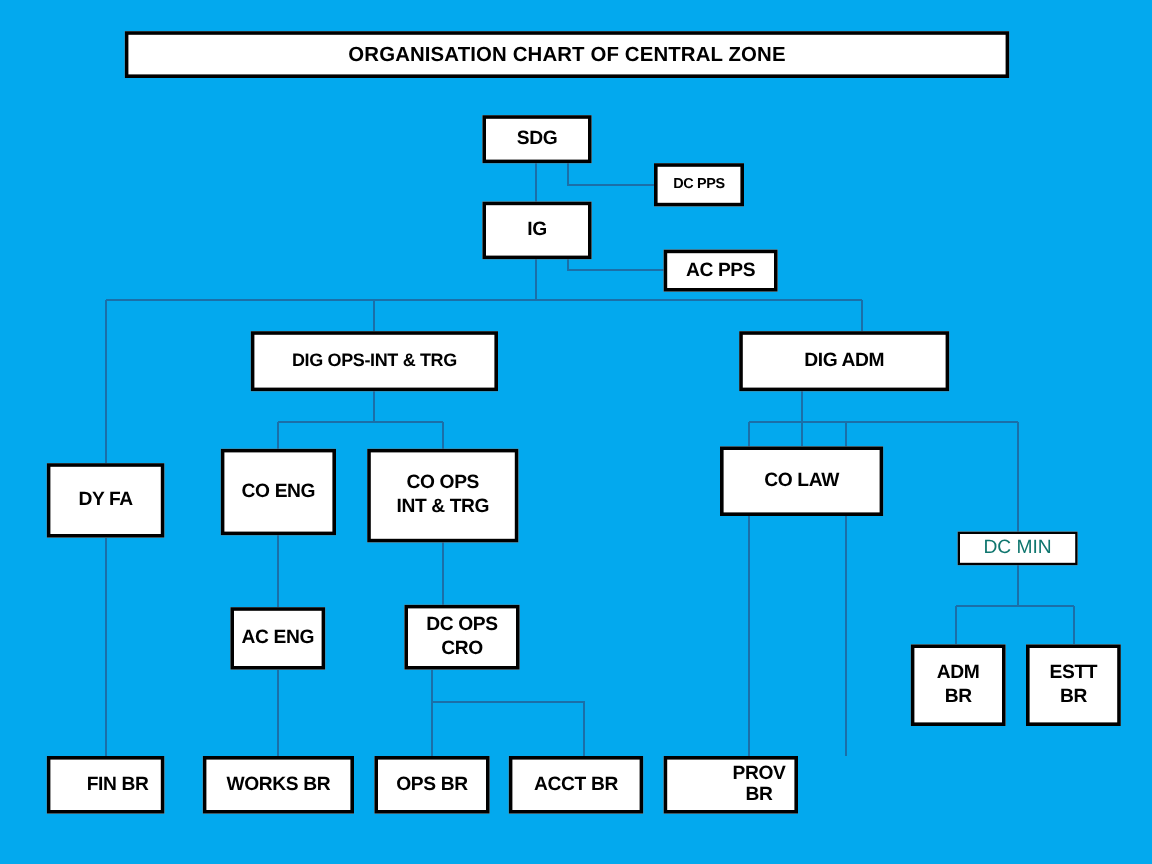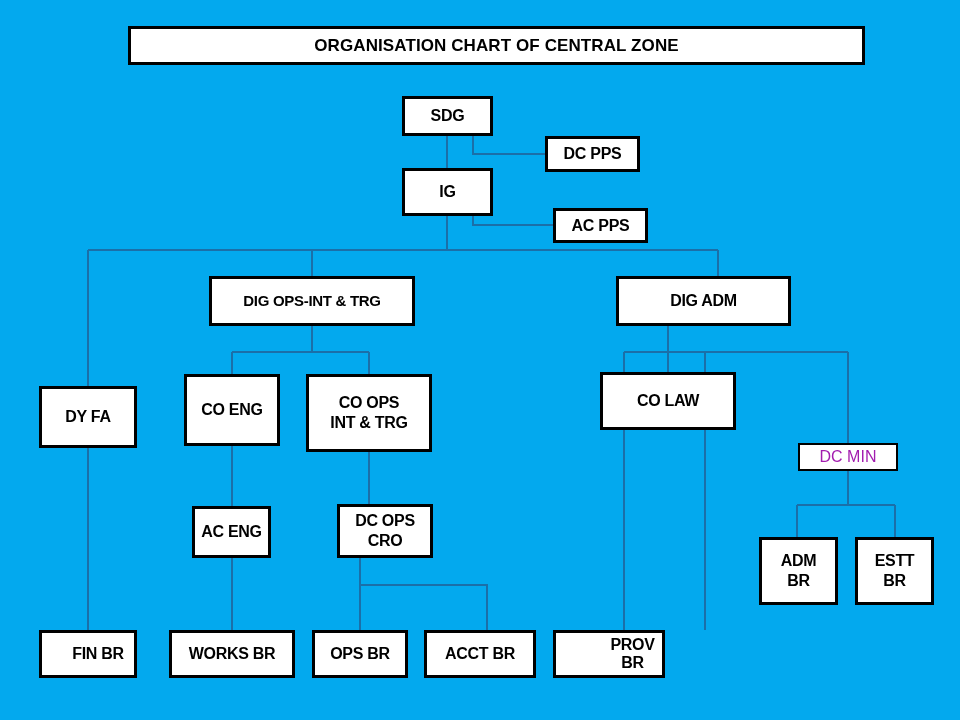--- a/index.html
+++ b/index.html
@@ -46,21 +46,21 @@
   }
   .node.title-node {
     border-width: 3px;
     font-size: 17px;
     letter-spacing: 0.1px;
   }
   .node.light-node {
     border-width: 2px;
     font-weight: normal;
     letter-spacing: 0px;
-    color: #a21caf;
+    color: #0f766e;
   }
   .node.two-line {
     line-height: 1.25;
   }
 </style>
 </head>
 <body>
 
 <div id="chart-root">
 
@@ -107,25 +107,25 @@
 
       <path d="M 369 452 L 369 504"></path>
 
       <path d="M 360 558 L 360 630"></path>
       <path d="M 360 585 L 487 585 L 487 630"></path>
 
       <path d="M 88 448 L 88 630"></path>
     </g>
   </svg>
 
-  <div class="node title-node" style="left:104px; top:26px; width:737px; height:39px;margin-left:24px;">ORGANISATION CHART OF CENTRAL ZONE</div>
+  <div class="node title-node" style="left:104px; top:26px; width:737px; height:39px;">ORGANISATION CHART OF CENTRAL ZONE</div>
 
   <div class="node" style="left:402px; top:96px; width:91px; height:40px; font-size:16px;">SDG</div>
 
-  <div class="node" style="left:545px; top:136px; width:95px; height:36px; font-size:16px;">DC PPS</div>
+  <div class="node" style="left:545px; top:136px; width:75px; height:36px; font-size:12px;">DC PPS</div>
 
   <div class="node" style="left:402px; top:168px; width:91px; height:48px; font-size:16px;">IG</div>
 
   <div class="node" style="left:553px; top:208px; width:95px; height:35px; font-size:16px;">AC PPS</div>
 
   <div class="node" style="left:209px; top:276px; width:206px; height:50px; font-size:15px;">DIG OPS-INT &amp; TRG</div>
 
   <div class="node" style="left:616px; top:276px; width:175px; height:50px; font-size:16px;">DIG ADM</div>
 
   <div class="node" style="left:39px; top:386px; width:98px; height:62px; font-size:16px;">DY FA</div>

